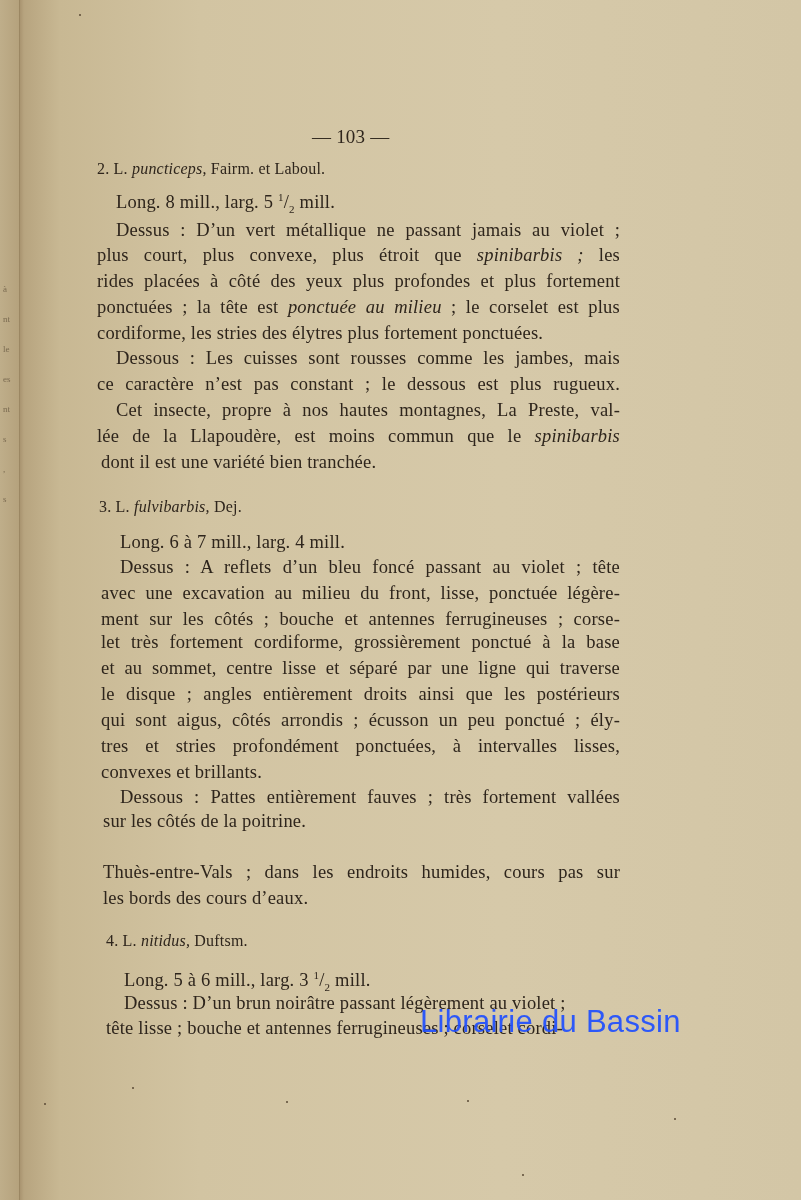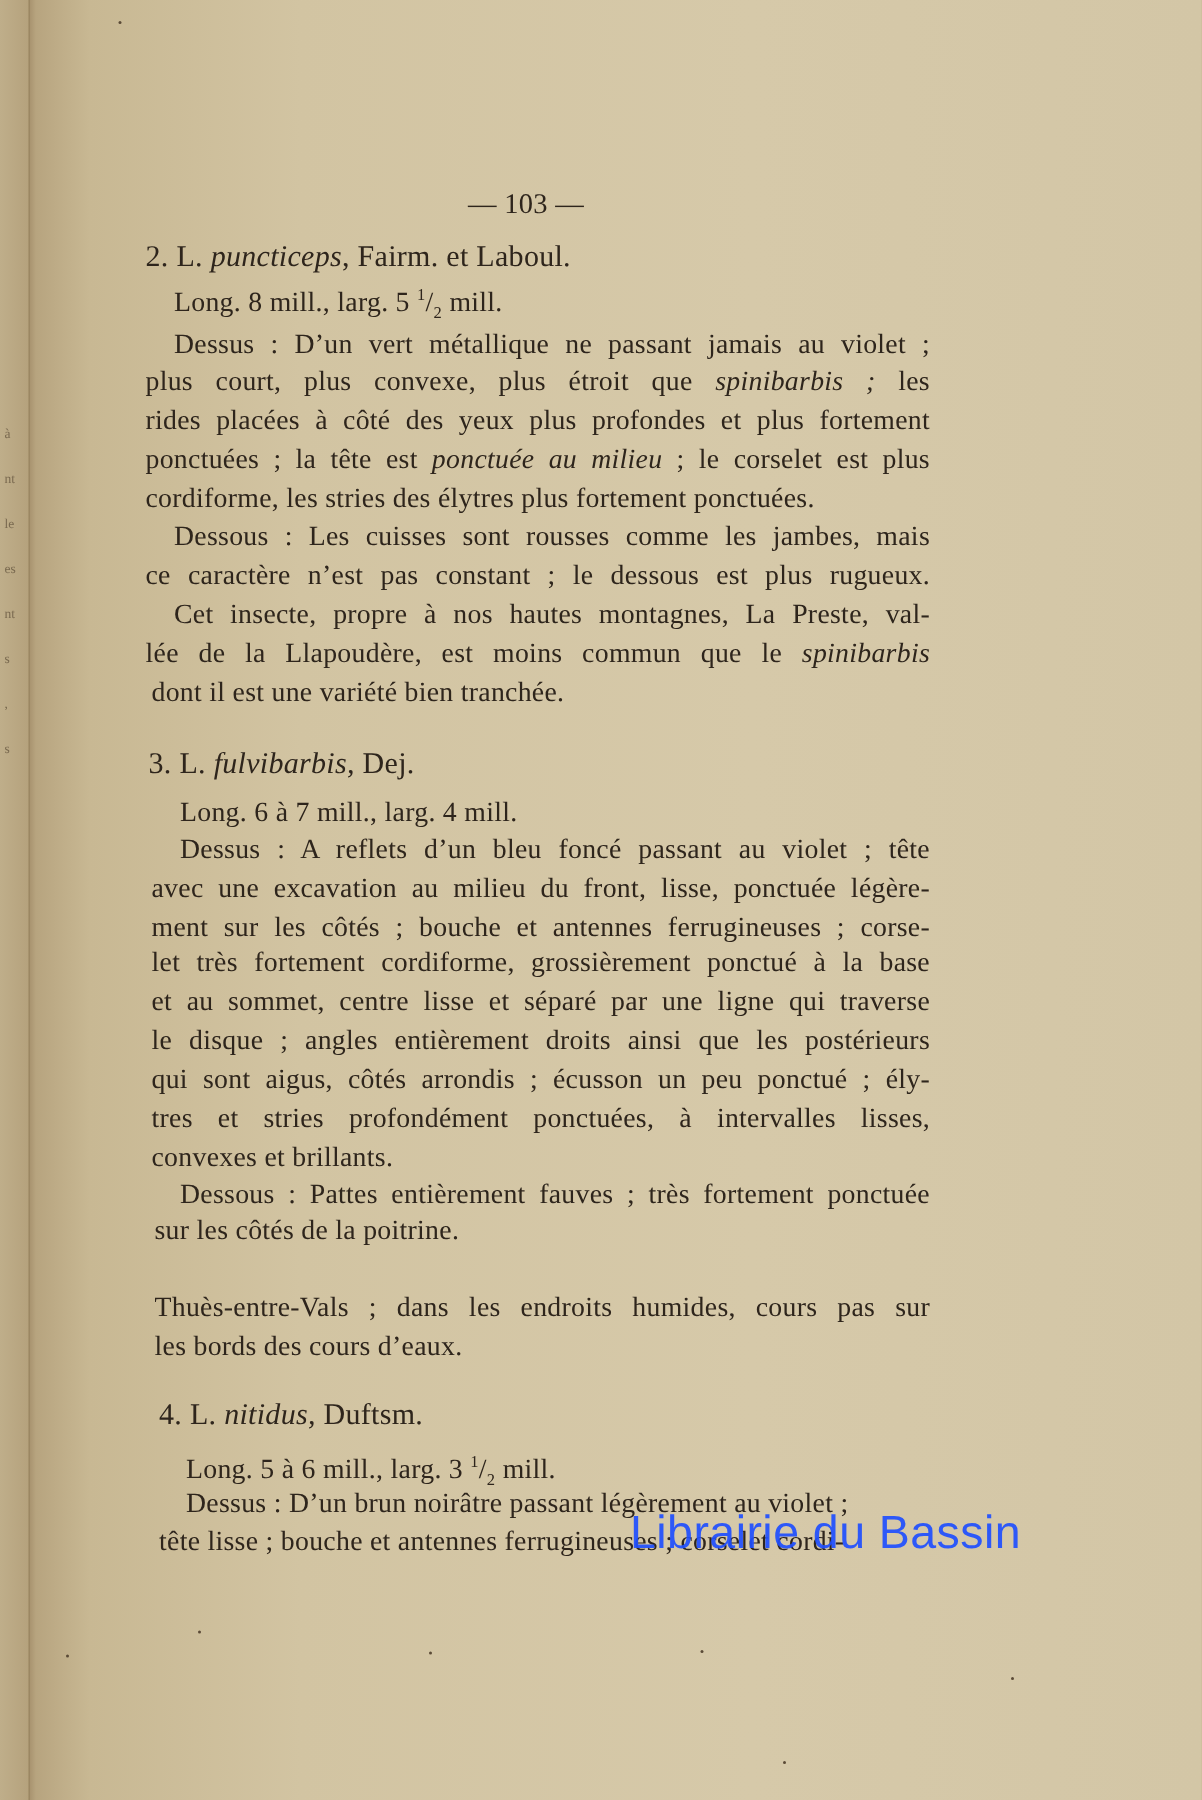--- a/index.html
+++ b/index.html
@@ -23,21 +23,21 @@
     font-family: "Liberation Serif", serif;
   }
   .line {
     position: absolute; white-space: nowrap;
     font-family: "Liberation Serif", "DejaVu Serif", serif;
     font-size: 18.5px; letter-spacing: 0.2px; color: #2e251c;
   }
   .just { text-align: justify; text-align-last: justify; width: 523px; left: 97px; }
   .it { font-style: italic; }
   .page-num { left: 312px; top: 126px; font-size: 19px; }
-  .heading { font-size: 20px; }
+  .heading { font-size: 16px; }
   .watermark {
     position: absolute; left: 420px; top: 1004px;
     font-family: "Liberation Sans", "DejaVu Sans", sans-serif;
     font-size: 31px; color: #1f4fff; opacity: 0.92; white-space: nowrap;
     letter-spacing: 0.3px;
   }
   .speck { position: absolute; width: 2px; height: 2px; background: #5a4a36; border-radius: 1px; }
 </style>
 </head>
 <body>
@@ -79,21 +79,21 @@
   <div class="line" style="left:120px; top:532px">Long. 6 à 7 mill., larg. 4 mill.</div>
   <div class="line just" style="left:120px; width:500px; top:557px">Dessus : A reflets d’un bleu foncé passant au violet ; tête</div>
   <div class="line just" style="left:101px; width:519px; top:583px">avec une excavation au milieu du front, lisse, ponctuée légère-</div>
   <div class="line just" style="left:101px; width:519px; top:609px">ment sur les côtés ; bouche et antennes ferrugineuses ; corse-</div>
   <div class="line just" style="left:101px; width:519px; top:632px">let très fortement cordiforme, grossièrement ponctué à la base</div>
   <div class="line just" style="left:101px; width:519px; top:658px">et au sommet, centre lisse et séparé par une ligne qui traverse</div>
   <div class="line just" style="left:101px; width:519px; top:684px">le disque ; angles entièrement droits ainsi que les postérieurs</div>
   <div class="line just" style="left:101px; width:519px; top:710px">qui sont aigus, côtés arrondis ; écusson un peu ponctué ; ély-</div>
   <div class="line just" style="left:101px; width:519px; top:736px">tres et stries profondément ponctuées, à intervalles lisses,</div>
   <div class="line" style="left:101px; top:762px">convexes et brillants.</div>
-  <div class="line just" style="left:120px; width:500px; top:787px">Dessous : Pattes entièrement fauves ; très fortement ponctuée</div>
+  <div class="line just" style="left:120px; width:500px; top:787px">Dessous : Pattes entièrement fauves ; très fortement vallées</div>
   <div class="line" style="left:103px; top:811px">sur les côtés de la poitrine.</div>
   <div class="line just" style="left:103px; width:517px; top:862px">Thuès-entre-Vals ; dans les endroits humides, cours pas sur</div>
   <div class="line" style="left:103px; top:888px">les bords des cours d’eaux.</div>
 
   <div class="line heading" style="left:106px; top:932px">
     <span>4. L. </span><span class="it">nitidus,</span><span> Duftsm.</span>
   </div>
   <div class="line" style="left:124px; top:969px">
     <span>Long. 5 à 6 mill., larg. 3 </span><sup style="font-size:11px">1</sup>/<sub style="font-size:11px">2</sub><span> mill.</span>
   </div>

